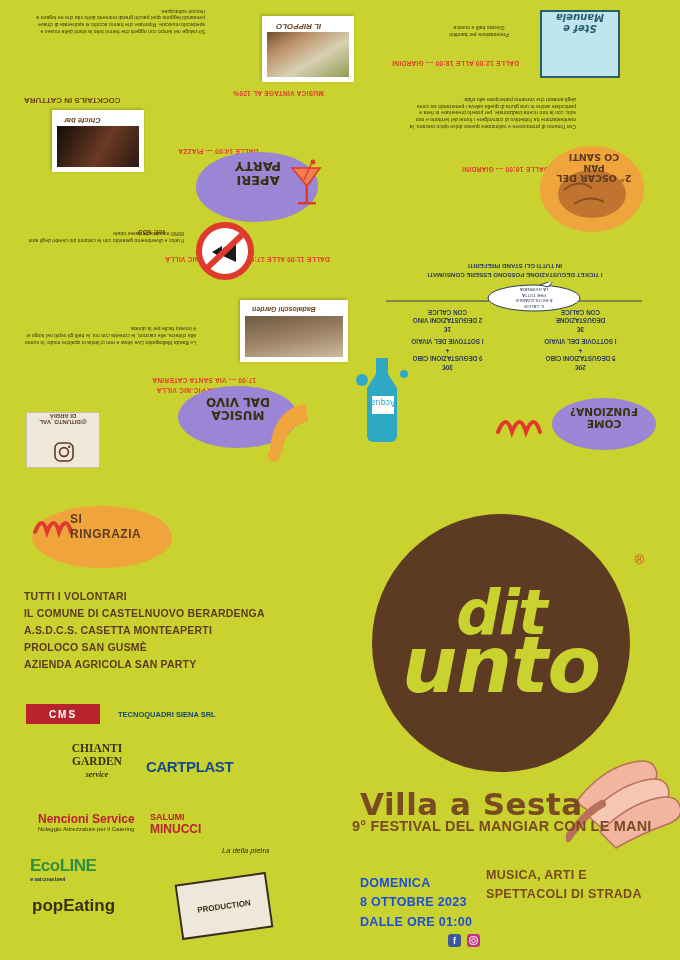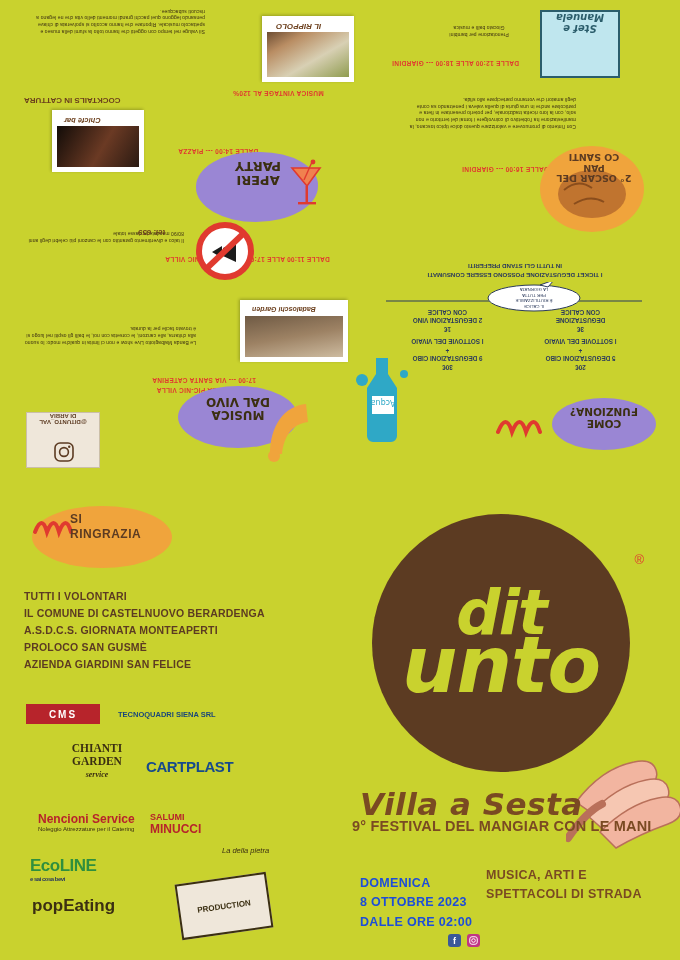--- a/index.html
+++ b/index.html
@@ -50,21 +50,21 @@
   .logo-unto {
     color:#c9d22e; font-size:78px; line-height:.85; letter-spacing:-1px;
     font-family:"DejaVu Sans", sans-serif; font-style:italic; font-weight:bold;
     margin-top:-6px;
   }
   .reg { position:absolute; right:-14px; top:38px; color:#e03a2f; font-size:13px; }
 
   
   .villa {
     position:absolute; left:360px; top:786px;
-    color:#7a4a22; font-size:31px; font-style:italic; font-weight:bold;
+    color:#7a4a22; font-size:31px; font-weight:bold;
     font-family:"DejaVu Sans", sans-serif; letter-spacing:.5px;
   }
   .festival {
     position:absolute; left:352px; top:818px;
     color:#7a4a22; font-size:14.5px; font-weight:bold; letter-spacing:.2px;
   }
   .infoL { position:absolute; left:360px; top:874px; color:#1d4ed8; font-size:12.5px; font-weight:bold; line-height:1.55; letter-spacing:.3px;}
   .infoR { position:absolute; left:486px; top:866px; color:#7a4a22; font-size:12.5px; font-weight:bold; line-height:1.55; letter-spacing:.3px;}
 
   
@@ -233,23 +233,23 @@
   <svg class="abs" style="left:32px; top:508px;" width="46" height="34" viewBox="0 0 46 34">
     <path d="M3 24 q7 -18 12 0 q7 -18 12 0 q7 -18 12 0" stroke="#e03a2f" stroke-width="4" fill="none" stroke-linecap="round"></path>
   </svg>
   <div class="thanks-text">
     <span>SI</span><br>
     <span>RINGRAZIA</span>
   </div>
   <div class="thanks-list">
     <div>TUTTI I VOLONTARI</div>
     <div>IL COMUNE DI CASTELNUOVO BERARDENGA</div>
-    <div>A.S.D.C.S. GIORNATA MONTEAPERTI</div>
+    <div>A.S.D.C.S. CASETTA MONTEAPERTI</div>
     <div>PROLOCO SAN GUSMÈ</div>
-    <div>AZIENDA GIARDINI SAN FELICE</div>
+    <div>AZIENDA AGRICOLA SAN PARTY</div>
   </div>
 
   <div class="sponsors">
     <div class="sp" style="left:8px; top:4px; width:74px; height:20px; background:#b7242b; display:flex; align-items:center; justify-content:center; color:#fff; font-size:10px; font-weight:bold; letter-spacing:2px;">CMS</div>
     <div class="sp" style="left:100px; top:6px; width:132px; height:16px; display:flex; align-items:center; color:#19467a; font-size:7.5px; font-weight:bold;">TECNOQUADRI SIENA SRL</div>
 
     <div class="sp" style="left:36px; top:42px; width:86px; text-align:center; color:#3b2f12; font-size:11.5px; font-weight:bold; font-family:'Liberation Serif',serif; line-height:1.1;">CHIANTI<br>GARDEN<br><span style="font-size:8px; font-style:italic;">service</span></div>
     <div class="sp" style="left:128px; top:58px; width:112px; color:#174a8b; font-size:15px; font-weight:bold; letter-spacing:-.4px;">CARTPLAST</div>
 
     <div class="sp" style="left:20px; top:112px; width:150px; color:#b7242b; font-size:12px; font-weight:bold;">Nencioni Service
@@ -278,21 +278,21 @@
     <path d="M34 90 q28 -28 58 -34 q18 -4 22 8 q4 12 -12 18 q-28 10 -52 24 z" fill="#f2b5a0" stroke="#b9705a" stroke-width="1.5"></path>
     <path d="M2 96 q18 -26 34 -34" stroke="#b9705a" stroke-width="8" fill="none" stroke-linecap="round"></path>
   </svg>
 
   <div class="villa">Villa a Sesta</div>
   <div class="festival">9° FESTIVAL DEL MANGIAR CON LE MANI</div>
 
   <div class="infoL">
     <div>DOMENICA</div>
     <div>8 OTTOBRE 2023</div>
-    <div>DALLE ORE 02:00</div>
+    <div>DALLE ORE 01:00</div>
   </div>
   <div class="infoR">
     <div>MUSICA, ARTI E</div>
     <div>SPETTACOLI DI STRADA</div>
   </div>
 
   <div class="social">
     <div class="sq">f</div>
     <div class="sq ig">
       <svg width="9" height="9" viewBox="0 0 12 12">

